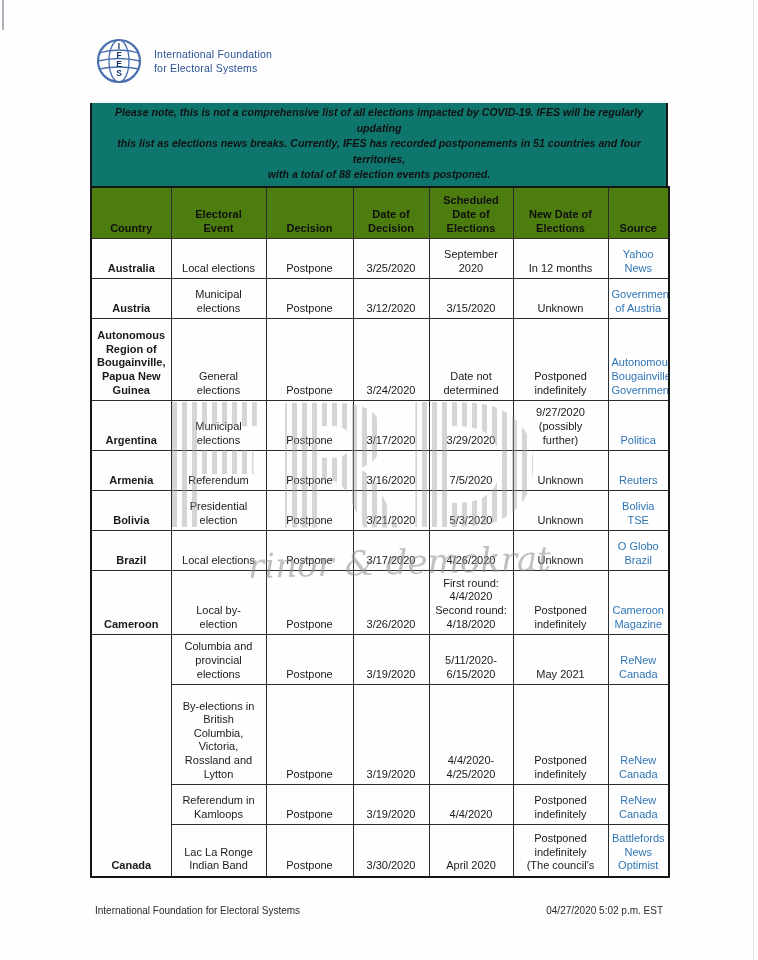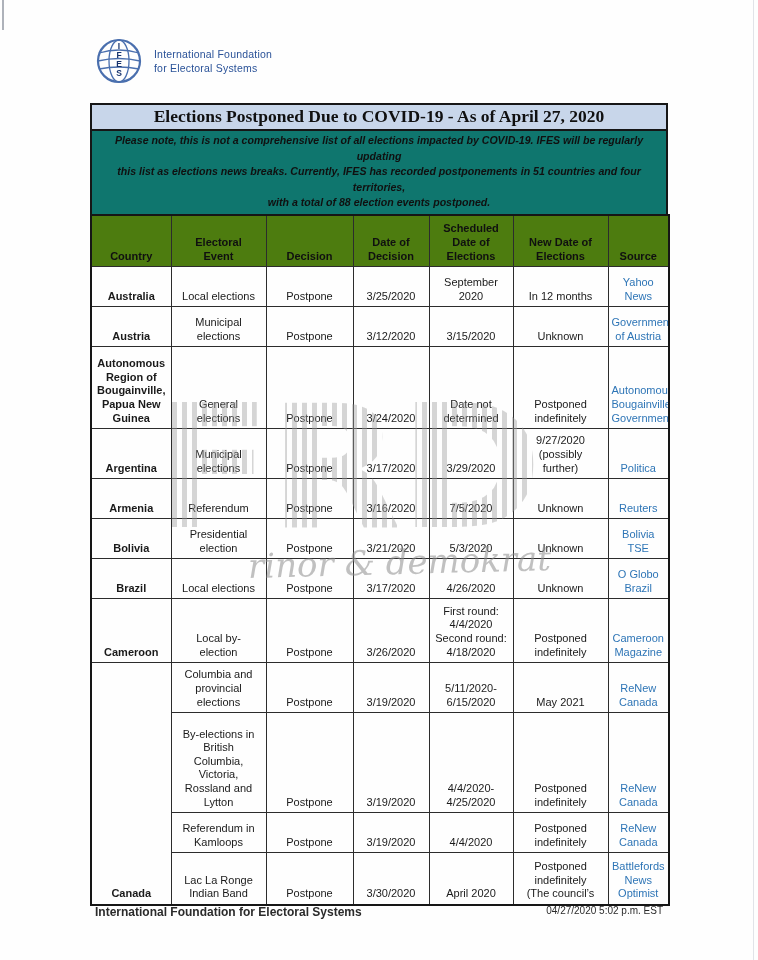--- a/index.html
+++ b/index.html
@@ -110,21 +110,21 @@
     font-size: 34px;
     color: #8f8f8f;
     opacity: .55;
     transform: rotate(-1.5deg);
     white-space: nowrap;
   }
 
   
   .footer-left {
     position: absolute; left: 95px; top: 905px;
-    font-size: 12px; color: #2b2b2b; font-weight: bold;
+    font-size: 10px; color: #2b2b2b;
   }
   .footer-right {
     position: absolute; right: 95px; top: 905px;
     font-size: 10px; color: #2b2b2b;
   }
 </style>
 </head>
 <body>
 
 <div class="page">
@@ -146,21 +146,20 @@
         <text x="25" y="40" text-anchor="middle" font-size="8.5" font-weight="bold" fill="#16336e" font-family="Liberation Sans, sans-serif">S</text>
       </svg>
     </div>
     <div class="logo-text">
       <div>International Foundation</div>
       <div>for Electoral Systems</div>
     </div>
   </div>
 
   <div class="sheet">
-    <div class="title-box">Elections Postponed Due to COVID-19 - As of April 27, 2020</div>
     <div class="note-box">Please note, this is not a comprehensive list of all elections impacted by COVID-19. IFES will be regularly updating
 this list as elections news breaks. Currently, IFES has recorded postponements in 51 countries and four territories,
 with a total of 88 election events postponed.</div>
 
     <table class="elections">
       <colgroup>
         <col style="width:80px">
           <col style="width:95px">
           <col style="width:87px">
         <col style="width:76px">

